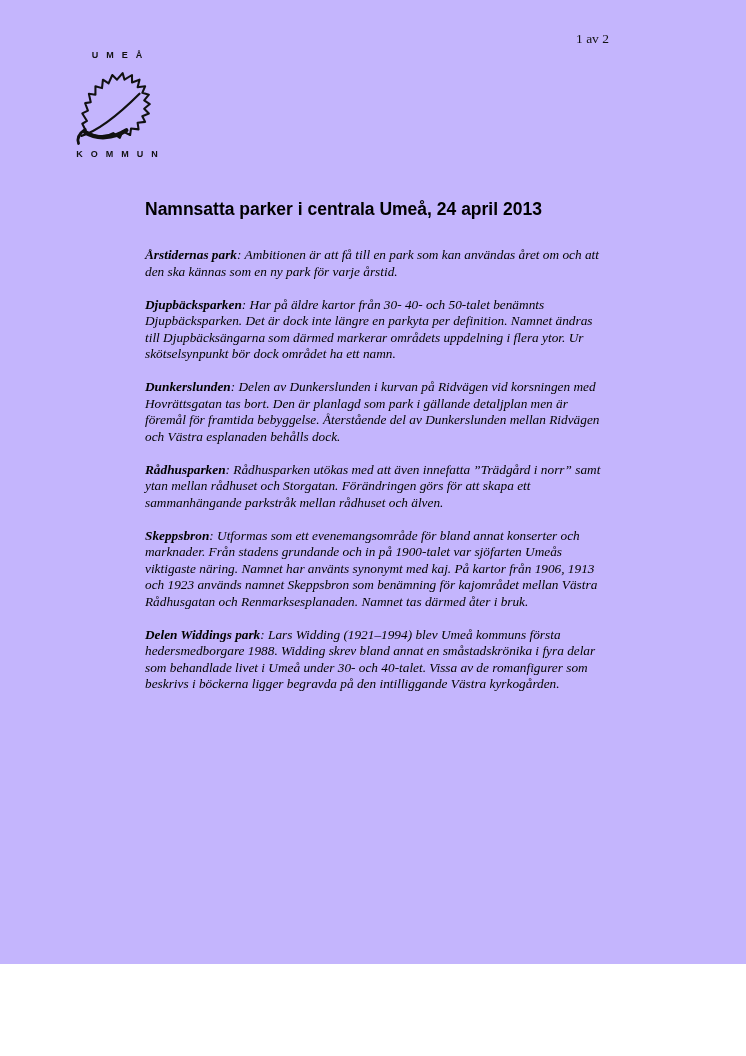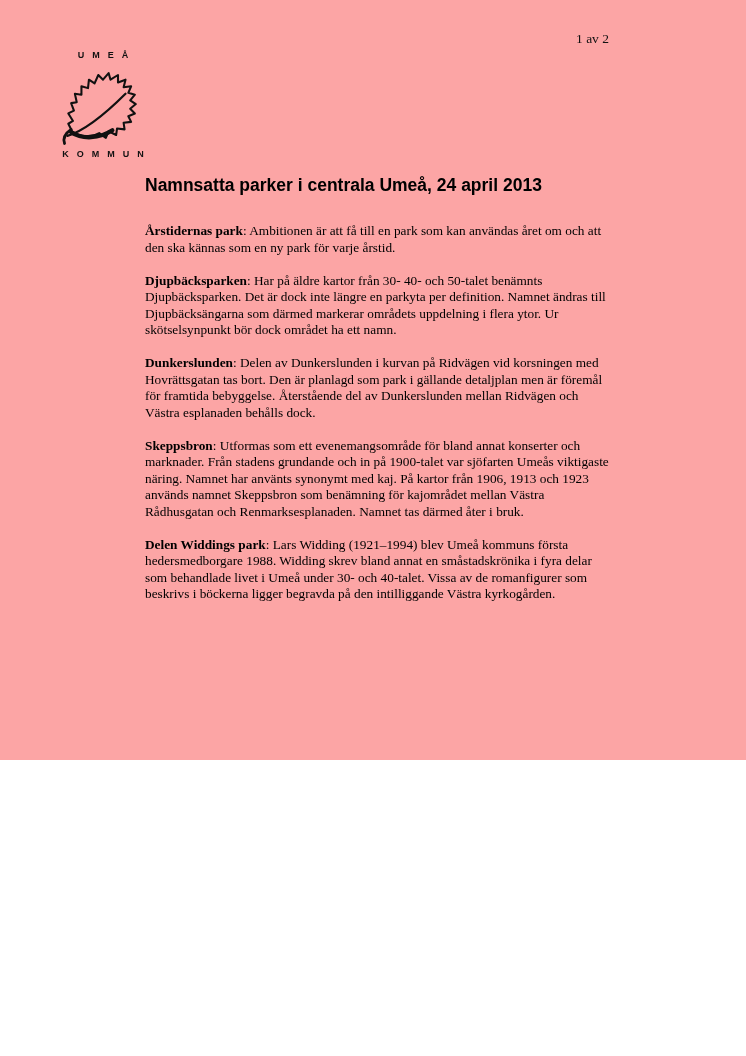--- a/index.html
+++ b/index.html
@@ -3,75 +3,76 @@
 <meta charset="utf-8">
 <style>
   html, body {
     margin: 0;
     padding: 0;
     background: #ffffff;
   }
   .sheet {
     position: relative;
     width: 746px;
-    height: 760px;
-    background: #fca5a5;
+    height: 964px;
+    background: #c4b5fd;
     color: #000000;
     font-family: "Liberation Serif", serif;
     overflow: hidden;
   }
   .page-number {
     position: absolute;
     top: 31px;
     left: 576px;
     font-size: 13.5px;
     line-height: 16px;
     color: #111;
     white-space: nowrap;
   }
   .logo {
     position: absolute;
     top: 50px;
-    left: 53px;
+    left: 67px;
     width: 100px;
     text-align: center;
     color: #111;
   }
   .logo-word {
     font-family: "Liberation Sans", sans-serif;
     font-weight: bold;
     font-size: 9px;
     letter-spacing: 8px;
     margin-right: -8px; 
     white-space: nowrap;
   }
   .logo-leaf {
     display: block;
     margin: 3px auto 2px auto;
   }
   .content {
     position: absolute;
     left: 145px;
-    top: 175px;
+    top: 199px;
     width: 464px;
   }
   .doc-title {
     font-family: "Liberation Sans", sans-serif;
     font-weight: bold;
     font-size: 17.5px;
     line-height: 21px;
     margin: 0 0 27px 0;
     color: #000;
     white-space: nowrap;
   }
   .para {
     font-size: 13.3px;
     line-height: 16.5px;
     margin: 0 0 16.5px 0;
     text-align: left;
+    font-style: italic;
   }
   .park-name {
     font-weight: bold;
   }
 </style>
 </head>
 <body>
 
 <div class="sheet">
 
@@ -92,20 +93,21 @@
     <h1 class="doc-title">Namnsatta parker i centrala Umeå, 24 april 2013</h1>
     <div id="paragraphs">
   <p class="para"><b class="park-name">Årstidernas park</b><span>: </span><span>Ambitionen är att få till en park som kan användas året om och att den ska kännas som en ny park för varje årstid.</span></p>
 
 
   <p class="para"><b class="park-name">Djupbäcksparken</b><span>: </span><span>Har på äldre kartor från 30- 40- och 50-talet benämnts Djupbäcksparken. Det är dock inte längre en parkyta per definition. Namnet ändras till Djupbäcksängarna som därmed markerar områdets uppdelning i flera ytor. Ur skötselsynpunkt bör dock området ha ett namn.</span></p>
 
   <p class="para"><b class="park-name">Dunkerslunden</b><span>: </span><span>Delen av Dunkerslunden i kurvan på Ridvägen vid korsningen med Hovrättsgatan tas bort. Den är planlagd som park i gällande detaljplan men är föremål för framtida bebyggelse. Återstående del av Dunkerslunden mellan Ridvägen och Västra esplanaden behålls dock.</span></p>
 
 
+  <p class="para"><b class="park-name">Rådhusparken</b><span>: </span><span>Rådhusparken utökas med att även innefatta ”Trädgård i norr” samt ytan mellan rådhuset och Storgatan. Förändringen görs för att skapa ett sammanhängande parkstråk mellan rådhuset och älven.</span></p>
 
   <p class="para"><b class="park-name">Skeppsbron</b><span>: </span><span>Utformas som ett evenemangsområde för bland annat konserter och marknader. Från stadens grundande och in på 1900-talet var sjöfarten Umeås viktigaste näring. Namnet har använts synonymt med kaj. På kartor från 1906, 1913 och 1923 används namnet Skeppsbron som benämning för kajområdet mellan Västra Rådhusgatan och Renmarksesplanaden. Namnet tas därmed åter i bruk.</span></p>
 
 
   <p class="para"><b class="park-name">Delen Widdings park</b><span>: </span><span>Lars Widding (1921–1994) blev Umeå kommuns första hedersmedborgare 1988. Widding skrev bland annat en småstadskrönika i fyra delar som behandlade livet i Umeå under 30- och 40-talet. Vissa av de romanfigurer som beskrivs i böckerna ligger begravda på den intilliggande Västra kyrkogården.</span></p>
 </div>
   </div>
 
 </div>
 

